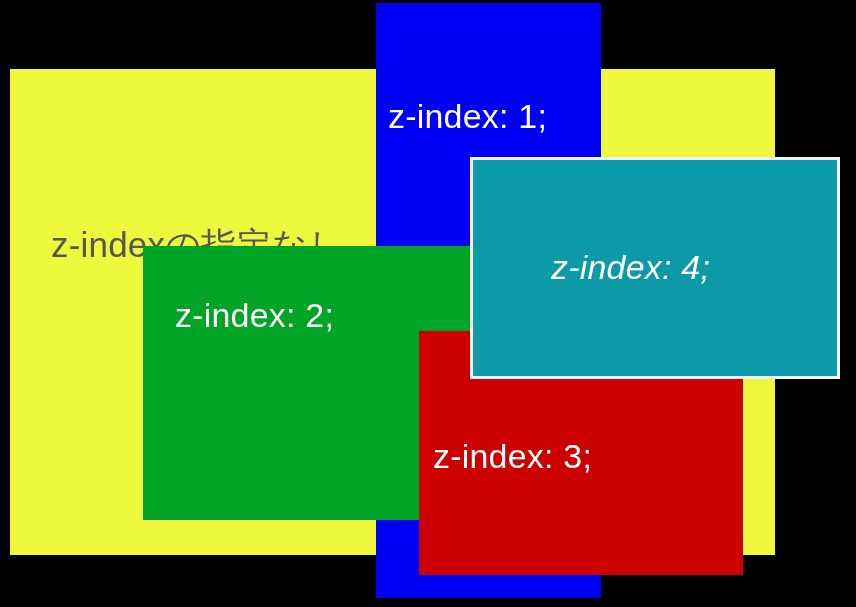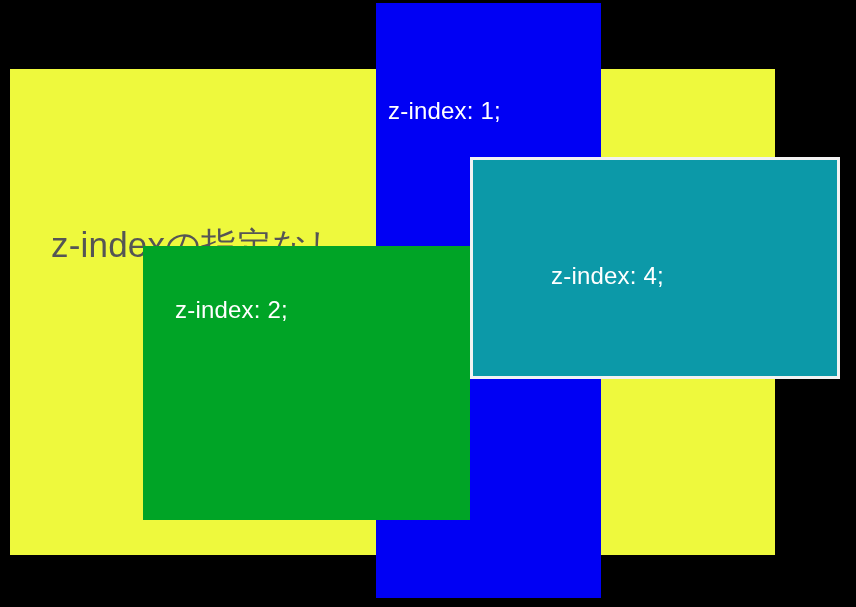--- a/index.html
+++ b/index.html
@@ -22,21 +22,21 @@
 
   .zbox {
     position: absolute;
     box-sizing: border-box;
     overflow: hidden;
   }
 
   .zbox .zlabel {
     position: absolute;
     white-space: nowrap;
-    font-size: 24px;
+    font-size: 34px;
     line-height: 1;
     letter-spacing: 0.2px;
   }
 
   
   #box-none {
     left: 10px;
     top: 69px;
     width: 765px;
     height: 486px;
@@ -102,39 +102,43 @@
     left: 470px;
     top: 157px;
     width: 370px;
     height: 222px;
     background: #0c99a8;
     border: 3px solid #f2f2f2;
     z-index: 4;
   }
   #box-4 .zlabel {
     left: 78px;
-    top: 104px;
+    top: 90px;
     color: #ffffff;
+    font-style: italic;
   }
 </style>
 </head>
 <body>
 
 <div id="stage">
 
   <div class="zbox" id="box-none">
     <span class="zlabel">z-indexの指定なし</span>
   </div>
 
   <div class="zbox" id="box-1">
     <span class="zlabel">z-index: 1;</span>
   </div>
 
   <div class="zbox" id="box-2">
     <span class="zlabel">z-index: 2;</span>
   </div>
 
+  <div class="zbox" id="box-3">
+    <span class="zlabel">z-index: 3;</span>
+  </div>
 
   <div class="zbox" id="box-4">
     <span class="zlabel">z-index: 4;</span>
   </div>
 
 </div>
 
 </body></html>

